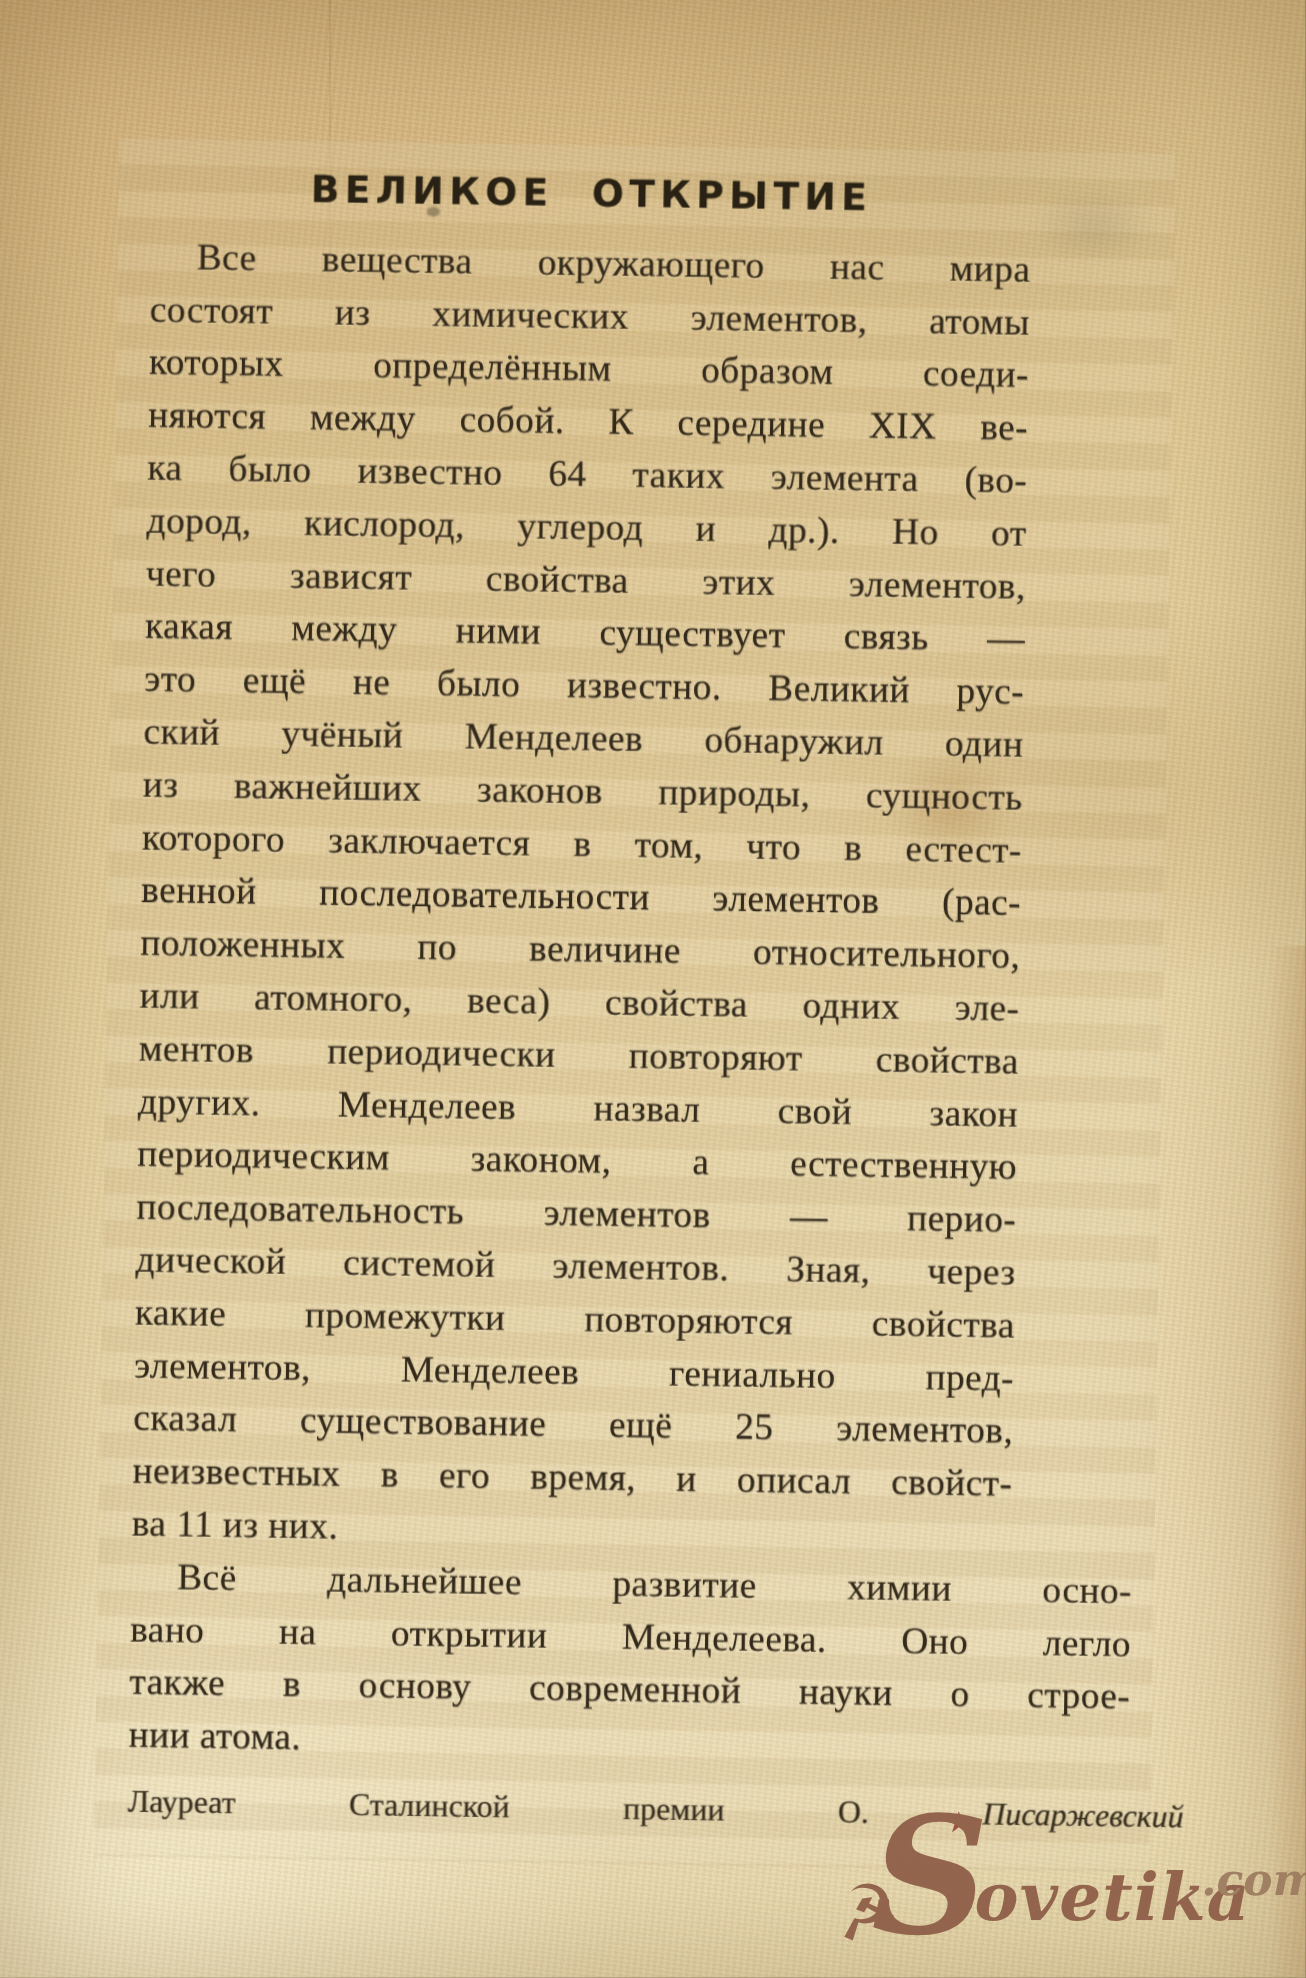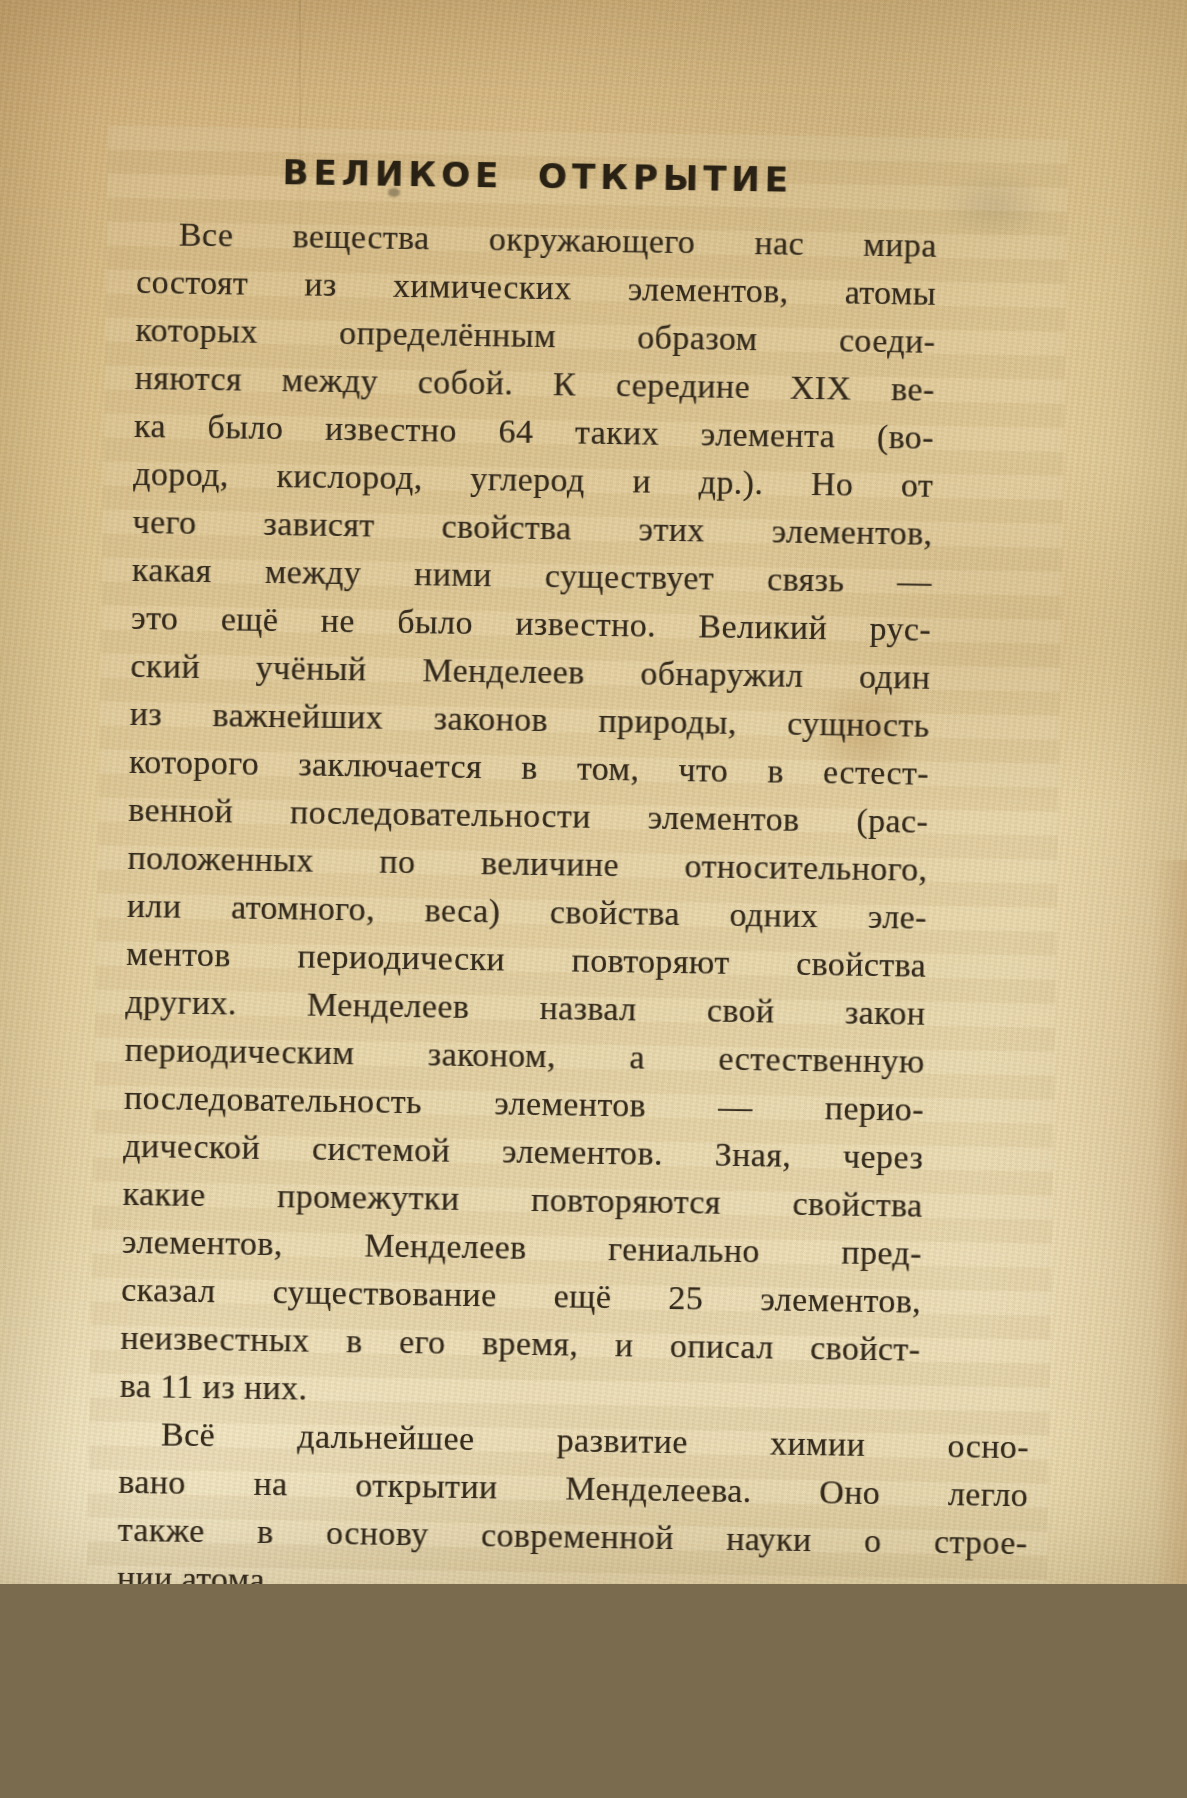--- a/index.html
+++ b/index.html
@@ -1,18 +1,18 @@
 <!DOCTYPE html>
 <html><head>
 <meta charset="utf-8">
 <style>
   html,body{margin:0;padding:0;background:#7a6a4e;}
   .page{
     position:relative;
-    width:1187px;height:1584px;
+    width:1187px;height:1798px;
     margin:0 auto;
     overflow:hidden;
     font-family:"Liberation Serif","DejaVu Serif",serif;
     background:
       repeating-linear-gradient(7deg, rgba(255,252,235,0.045) 0 2px, rgba(125,95,45,0.045) 2px 4px),
       repeating-linear-gradient(96deg, rgba(255,250,230,0.05) 0 3px, rgba(140,110,60,0.05) 3px 6px),
       radial-gradient(420px 260px at 86% 40%, rgba(160,115,50,0.20), rgba(160,115,50,0) 70%),
       radial-gradient(500px 300px at 75% 8%, rgba(125,95,50,0.12), rgba(125,95,50,0) 70%),
       radial-gradient(560px 420px at 12% 96%, rgba(255,248,220,0.55), rgba(255,248,220,0) 75%),
       radial-gradient(300px 700px at 100% 75%, rgba(190,135,80,0.18), rgba(190,135,80,0) 70%),

